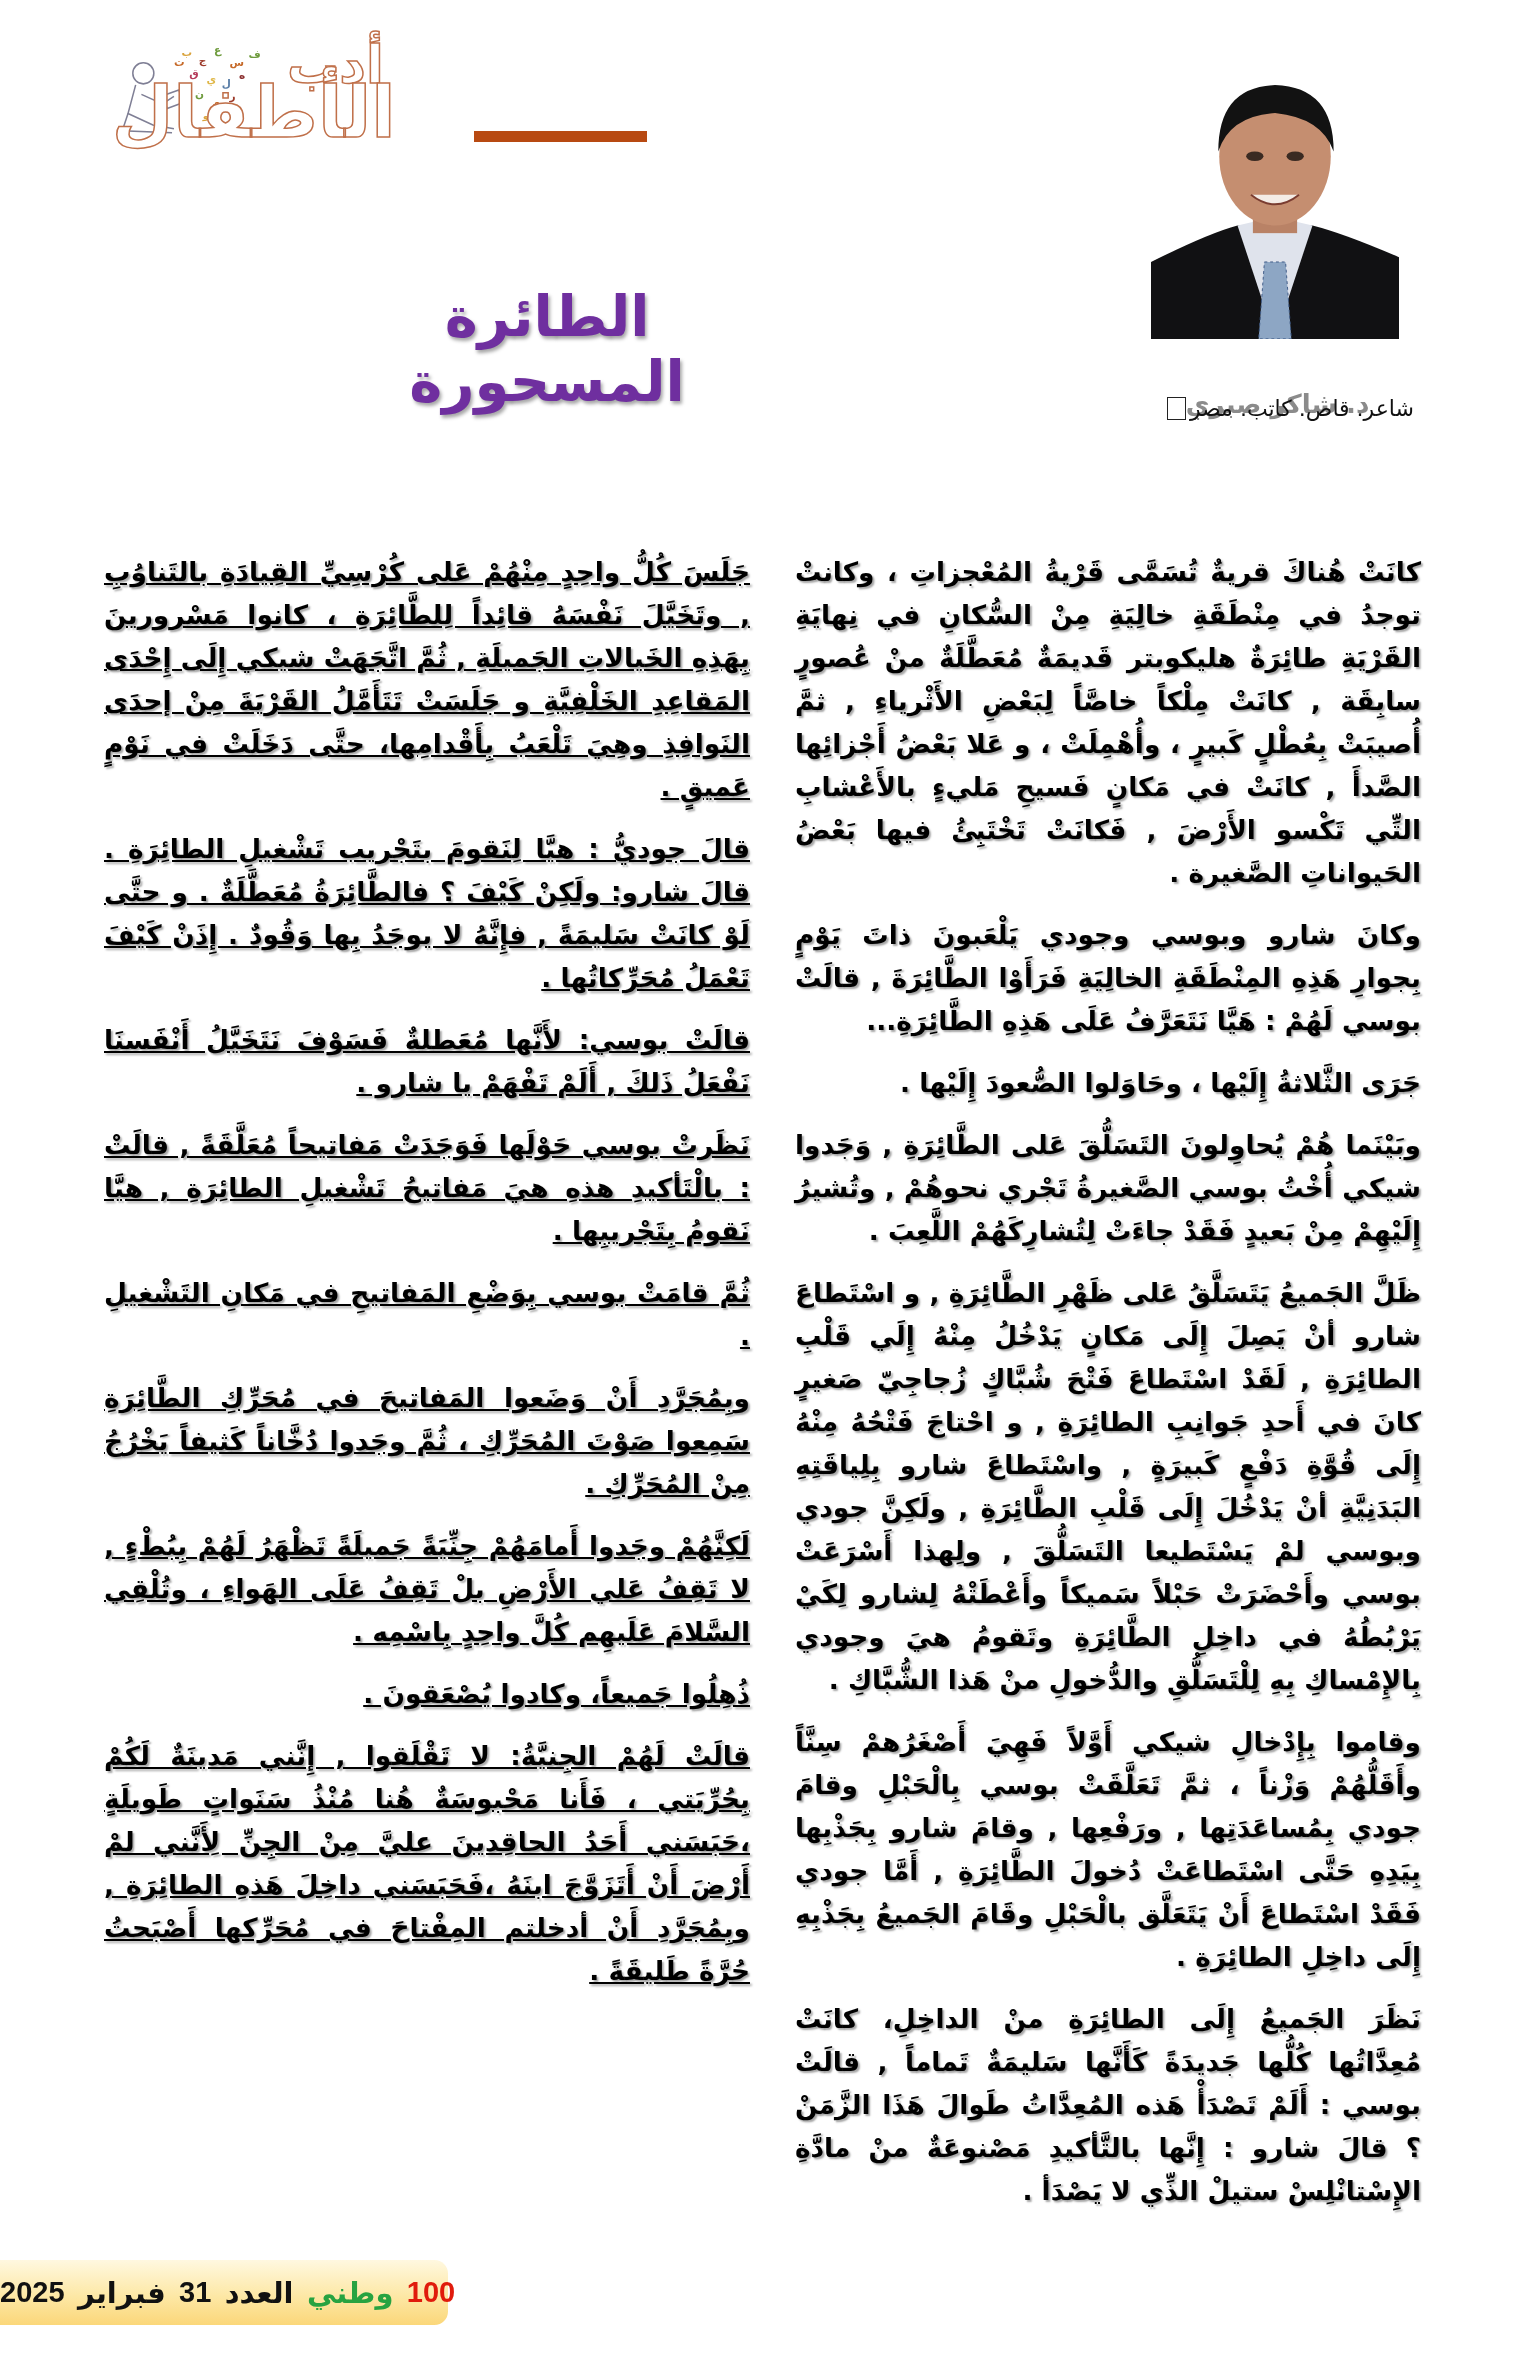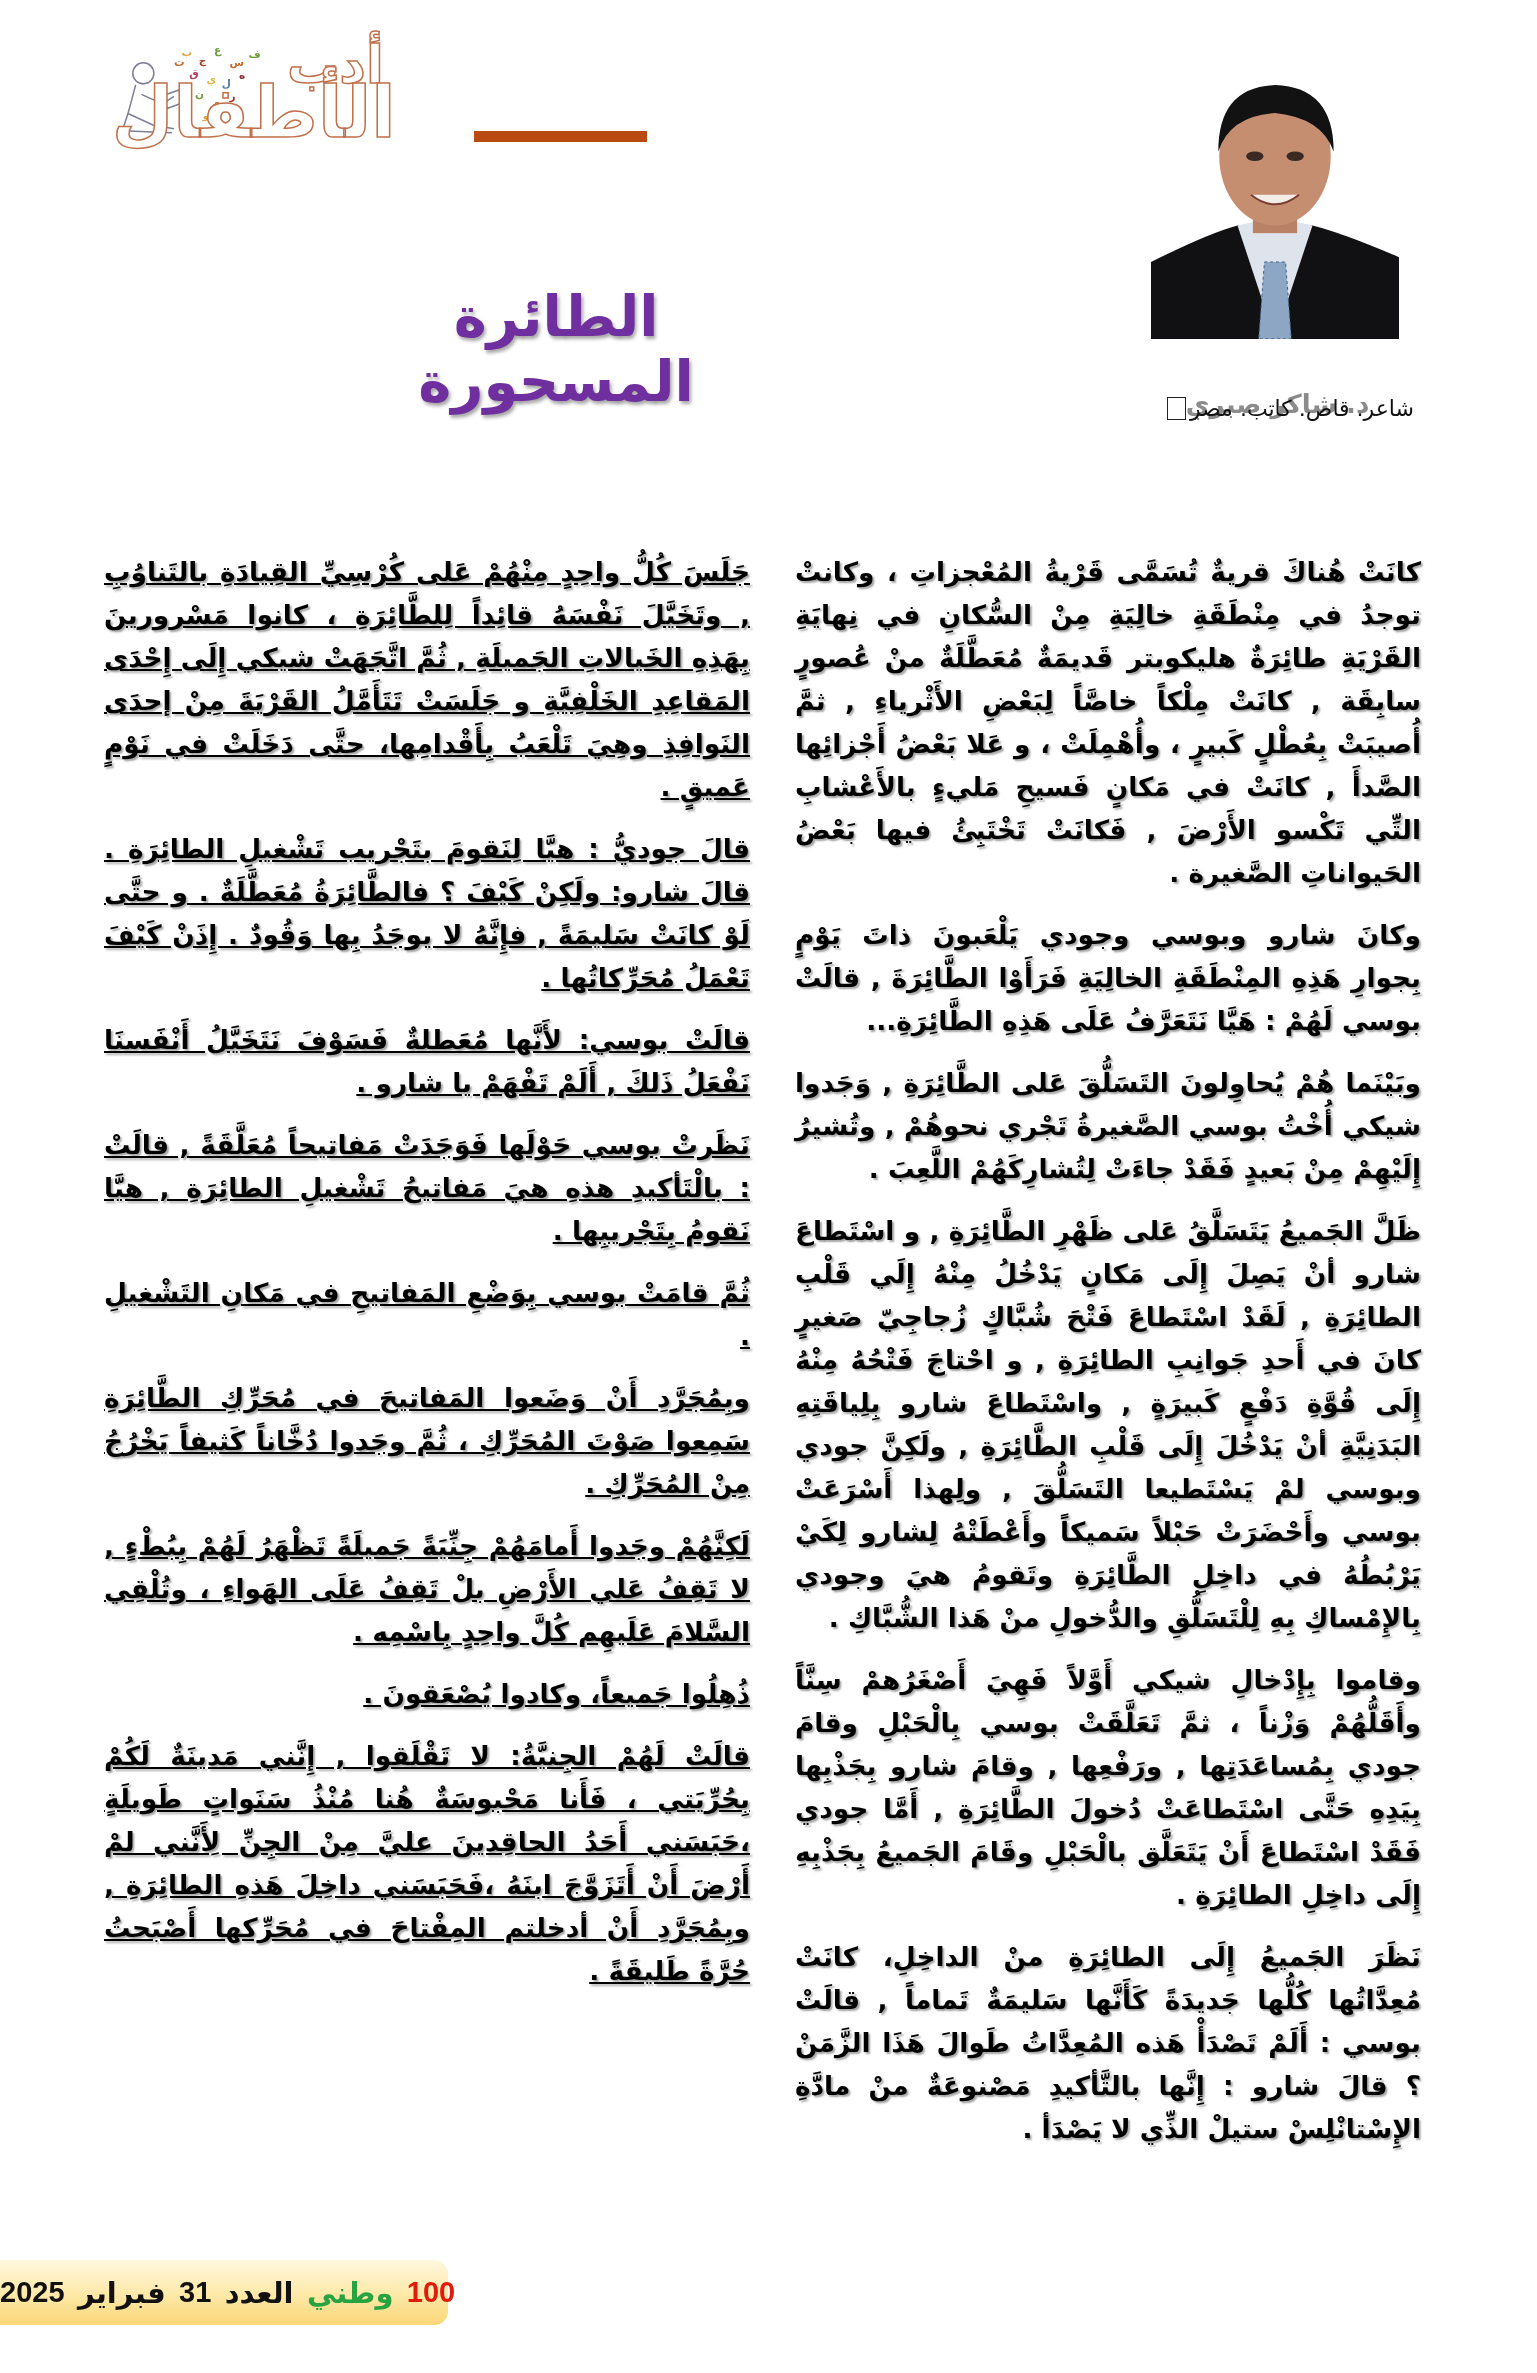--- a/index.html
+++ b/index.html
@@ -18,21 +18,21 @@
 
   
   .author-photo { position:absolute; left:1151px; top:60px; width:248px; height:279px; }
   .author-name { position:absolute; left:1162px; top:365px; width:231px; text-align:center;
     font-size:26px; font-weight:bold; color:#8b8b8b; direction:rtl;margin-top:24px; }
   .author-role { position:absolute; left:1097px; top:396px; width:317px; text-align:right;
     font-size:22px; color:#111; direction:rtl; white-space:nowrap; }
   .author-role .box { display:inline-block; width:17.3px; height:21px; border:1.9px solid #222; vertical-align:-3.8px; margin-right:3.8px; }
 
   
-  .title { position:absolute; left:316px; top:284px; width:480px; text-align:center;
+  .title { position:absolute; left:307px; top:284px; width:480px; text-align:center;
     font-size:56px; font-weight:bold; color:#6f2f9f; direction:rtl;
     text-shadow:1.9px 2.9px 3.8px rgba(0,0,0,0.35); }
 
   
   .column { position:absolute; top:550px; direction:rtl; text-align:justify;
     font-family:"DejaVu Sans", sans-serif; font-weight:bold; font-size:26.4px;
     line-height:43px; color:#000;
     text-shadow:1.9px 1.9px 1.9px rgba(0,0,0,0.35); }
   .col-right { left:795px; width:626px; }
   .col-left  { left:104px; width:646px;text-decoration:underline; }
@@ -108,20 +108,21 @@
 <div class="author-name">د. شاكر صبري</div>
 <div class="author-role">
   <span>شاعر. قاص. كاتب. مصر</span><span class="box"></span>
 </div>
 
 <h1 class="title" style="margin:0;">الطائرة المسحورة</h1>
 
 <div class="column col-right">
   <p>كانَتْ هُناكَ قريةٌ تُسَمَّى قَرْيةُ المُعْجزاتِ ، وكانتْ توجدُ في مِنْطَقَةِ خالِيَةِ مِنْ السُّكانِ في نِهايَةِ القَرْيَةِ طائِرَةٌ هليكوبتر قَديمَةٌ مُعَطَّلَةٌ منْ عُصورٍ سابِقَة , كانَتْ مِلْكاً خاصَّاً لِبَعْضِ الأَثْرياءِ , ثمَّ أُصيبَتْ بِعُطْلٍ كَبيرٍ ، وأُهْمِلَتْ ، و عَلا بَعْضُ أَجْزائِها الصَّدأَ , كانَتْ في مَكانٍ فَسيحِ مَليءٍ بالأَعْشابِ التِّي تَكْسو الأَرْضَ , فَكانَتْ تَخْتَبِئُ فيها بَعْضُ الحَيواناتِ الصَّغيرة .</p>
   <p>وكانَ شارو وبوسي وجودي يَلْعَبونَ ذاتَ يَوْمٍ بِجوارِ هَذِهِ المِنْطَقَةِ الخالِيَةِ فَرَأَوْا الطَّائِرَةَ , قالَتْ بوسي لَهُمْ : هَيَّا نَتَعَرَّفُ عَلَى هَذِهِ الطَّائِرَةِ...</p>
+  <p>جَرَى الثَّلاثةُ إِلَيْها ، وحَاوَلوا الصُّعودَ إِلَيْها .</p>
   <p>وبَيْنَما هُمْ يُحاوِلونَ التَسَلُّقَ عَلى الطَّائِرَةِ , وَجَدوا شيكي أُخْتُ بوسي الصَّغيرةُ تَجْري نحوهُمْ , وتُشيرُ إِلَيْهِمْ مِنْ بَعيدٍ فَقَدْ جاءَتْ لِتُشارِكَهُمْ اللَّعِبَ .</p>
   <p>ظَلَّ الجَميعُ يَتَسَلَّقُ عَلى ظَهْرِ الطَّائِرَةِ , و اسْتَطاعَ شارو أنْ يَصِلَ إِلَى مَكانٍ يَدْخُلُ مِنْهُ إِلَي قَلْبِ الطائِرَةِ , لَقَدْ اسْتَطاعَ فَتْحَ شُبَّاكٍ زُجاجِيّ صَغيرٍ كانَ في أَحدِ جَوانِبِ الطائِرَةِ , و احْتاجَ فَتْحُهُ مِنْهُ إِلَى قُوَّةِ دَفْعٍ كَبيرَةٍ , واسْتَطاعَ شارو بِلِياقَتِهِ البَدَنِيَّةِ أنْ يَدْخُلَ إِلَى قَلْبِ الطَّائِرَةِ , ولَكِنَّ جودي وبوسي لمْ يَسْتَطيعا التَسَلُّقَ , ولِهذا أَسْرَعَتْ بوسي وأَحْضَرَتْ حَبْلاً سَميكاً وأَعْطَتْهُ لِشارو لِكَيْ يَرْبُطُهُ في داخِلِ الطَّائِرَةِ وتَقومُ هيَ وجودي بِالإِمْساكِ بِهِ لِلْتَسَلُّقِ والدُّخولِ منْ هَذا الشُّبَّاكِ .</p>
   <p>وقاموا بِإِدْخالِ شيكي أَوَّلاً فَهِيَ أَصْغَرُهمْ سِنَّاً وأَقَلُّهُمْ وَزْناً ، ثمَّ تَعَلَّقَتْ بوسي بِالْحَبْلِ وقامَ جودي بِمُساعَدَتِها , ورَفْعِها , وقامَ شارو بِجَذْبِها بِيَدِهِ حَتَّى اسْتَطاعَتْ دُخولَ الطَّائِرَةِ , أَمَّا جودي فَقَدْ اسْتَطاعَ أَنْ يَتَعَلَّق بالْحَبْلِ وقَامَ الجَميعُ بِجَذْبِهِ إِلَى داخِلِ الطائِرَةِ .</p>
   <p>نَظَرَ الجَميعُ إِلَى الطائِرَةِ منْ الداخِلِ، كانَتْ مُعِدَّاتُها كُلُّها جَديدَةً كَأَنَّها سَليمَةٌ تَماماً , قالَتْ بوسي : أَلَمْ تَصْدَأْ هَذه المُعِدَّاتُ طَوالَ هَذَا الزَّمَنْ ؟ قالَ شارو : إِنَّها بالتَّأكيدِ مَصْنوعَةٌ منْ مادَّةِ الإِسْتانْلِسْ ستيلْ الذِّي لا يَصْدَأ .</p>
 </div>
 
 <div class="column col-left">
   <p>جَلَسَ كُلُّ واحِدٍ مِنْهُمْ عَلى كُرْسِيِّ القِيادَةِ بالتَناوُبِ , وتَخَيَّلَ نَفْسَهُ قائِداً لِلطَّائِرَةِ ، كانوا مَسْرورينَ بِهَذِهِ الخَيالاتِ الجَميلَةِ , ثُمَّ اتَّجَهَتْ شيكي إِلَى إِحْدَى المَقاعِدِ الخَلْفِيَّةِ و جَلَسَتْ تَتَأَمَّلُ القَرْيَةَ مِنْ إحدَى النَوافِذِ وهِيَ تَلْعَبُ بِأَقْدامِها، حتَّى دَخَلَتْ في نَوْمٍ عَميقٍ .</p>
   <p>قالَ جوديُّ : هيَّا لِنَقومَ بتَجْريب تَشْغيلِ الطائِرَةِ . قالَ شارو: ولَكِنْ كَيْفَ ؟ فالطَّائِرَةُ مُعَطَّلَةٌ . و حتَّى لَوْ كانَتْ سَليمَةً , فإِنَّهُ لا يوجَدُ بِها وَقُودٌ . إِذَنْ كَيْفَ تَعْمَلُ مُحَرِّكاتُها .</p>
   <p>قالَتْ بوسي: لأَنَّها مُعَطلةٌ فَسَوْفَ نَتَخَيَّلُ أَنْفَسنَا نَفْعَلُ ذَلكَ , أَلَمْ تَفْهَمْ يا شارو .</p>

